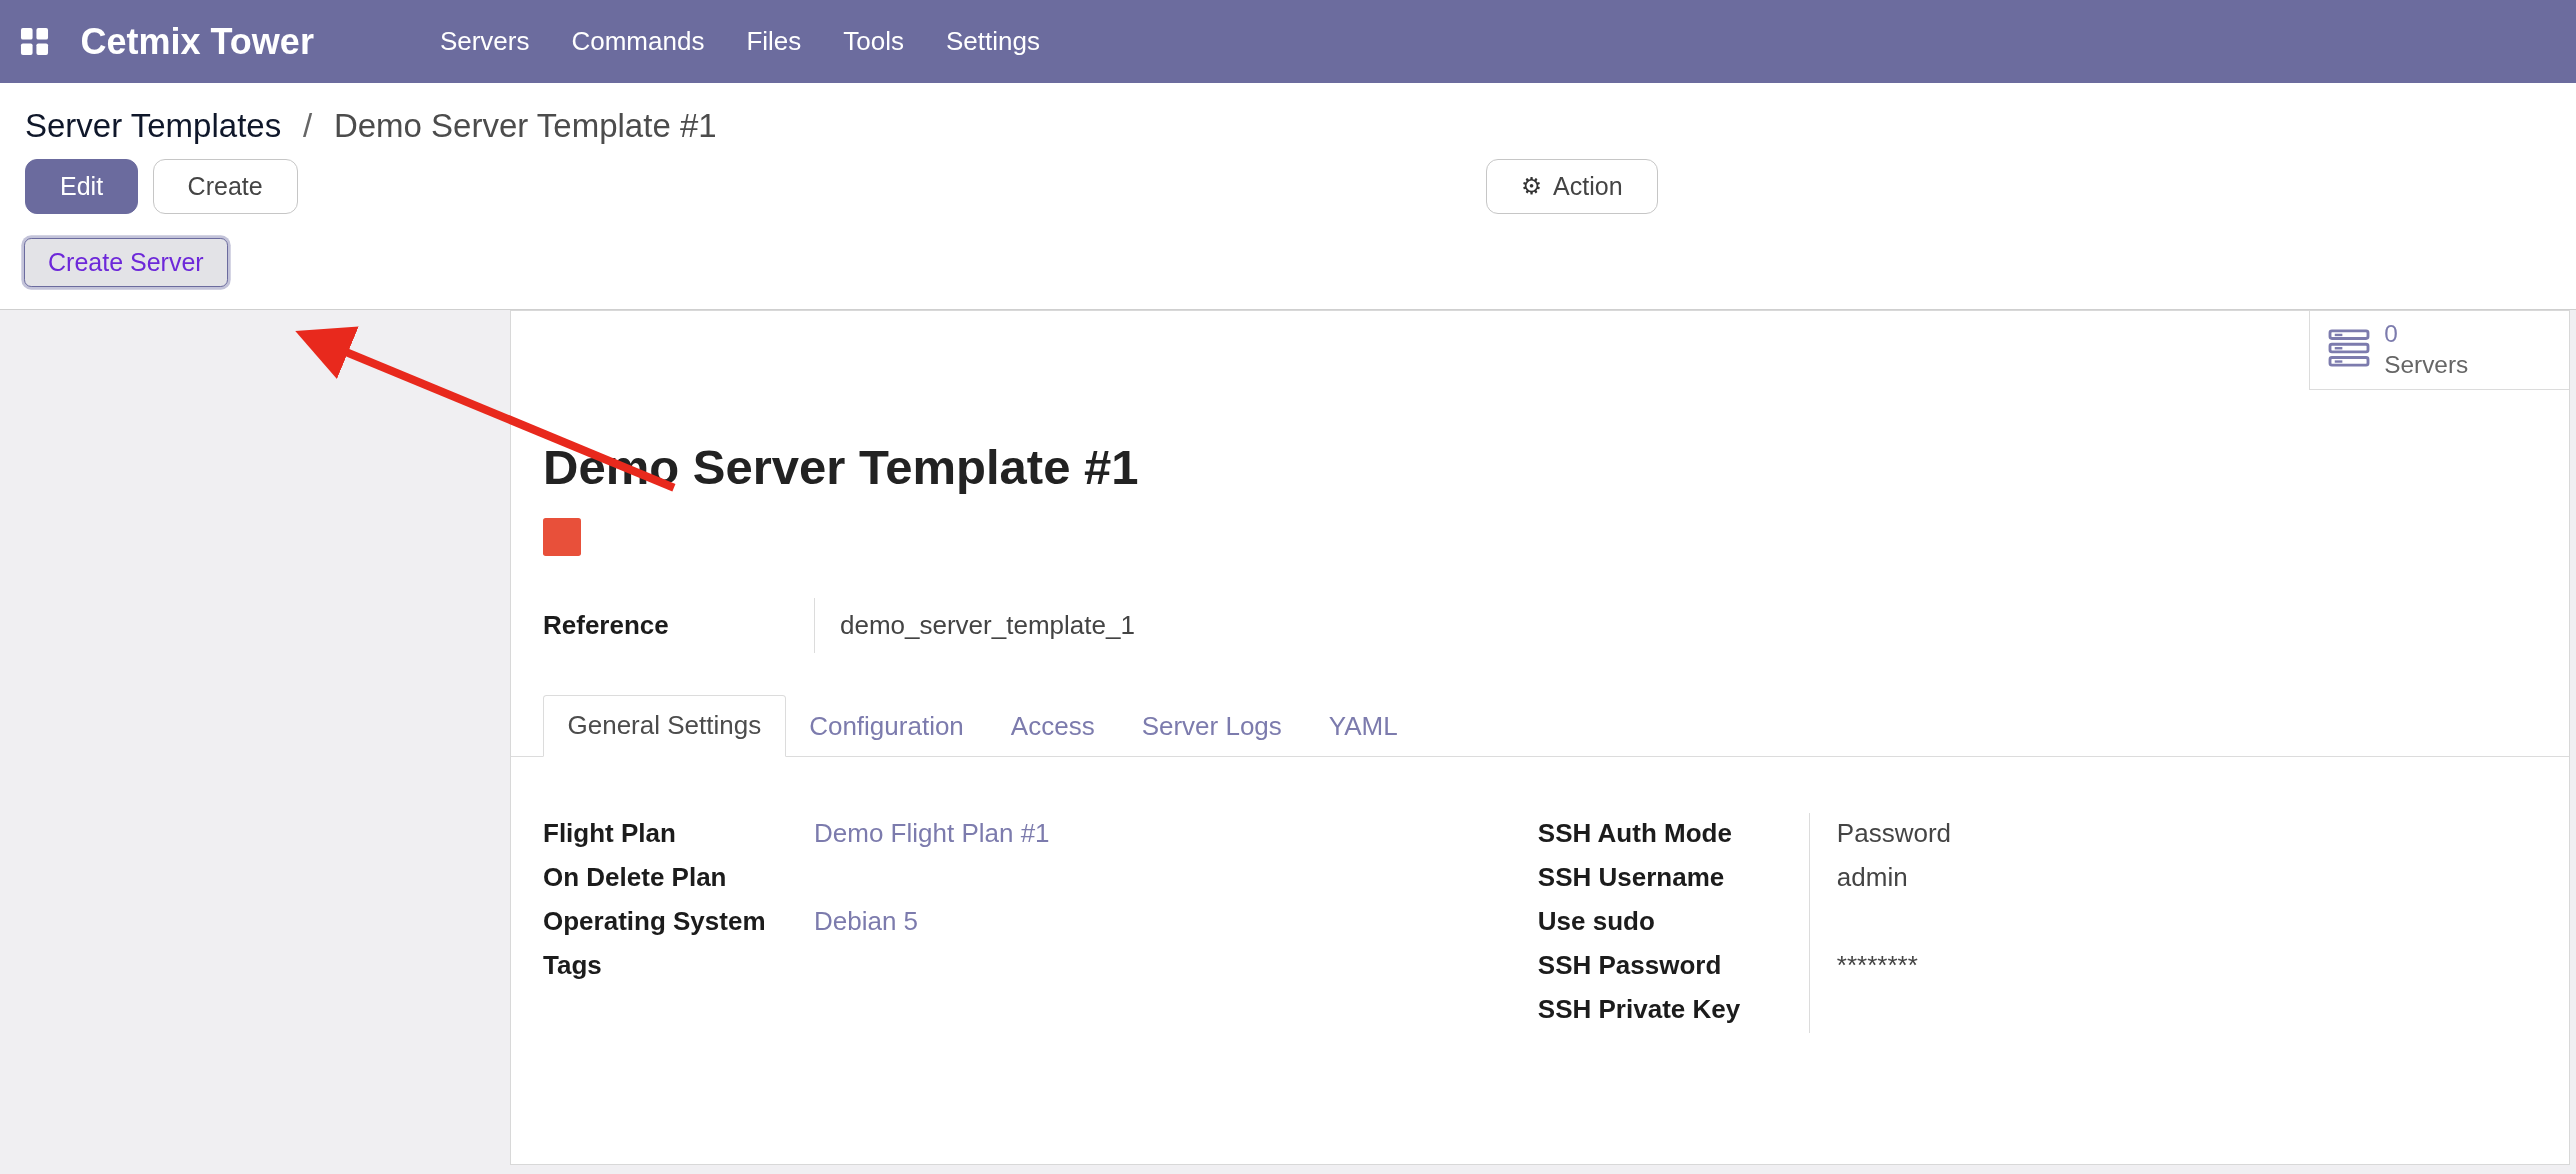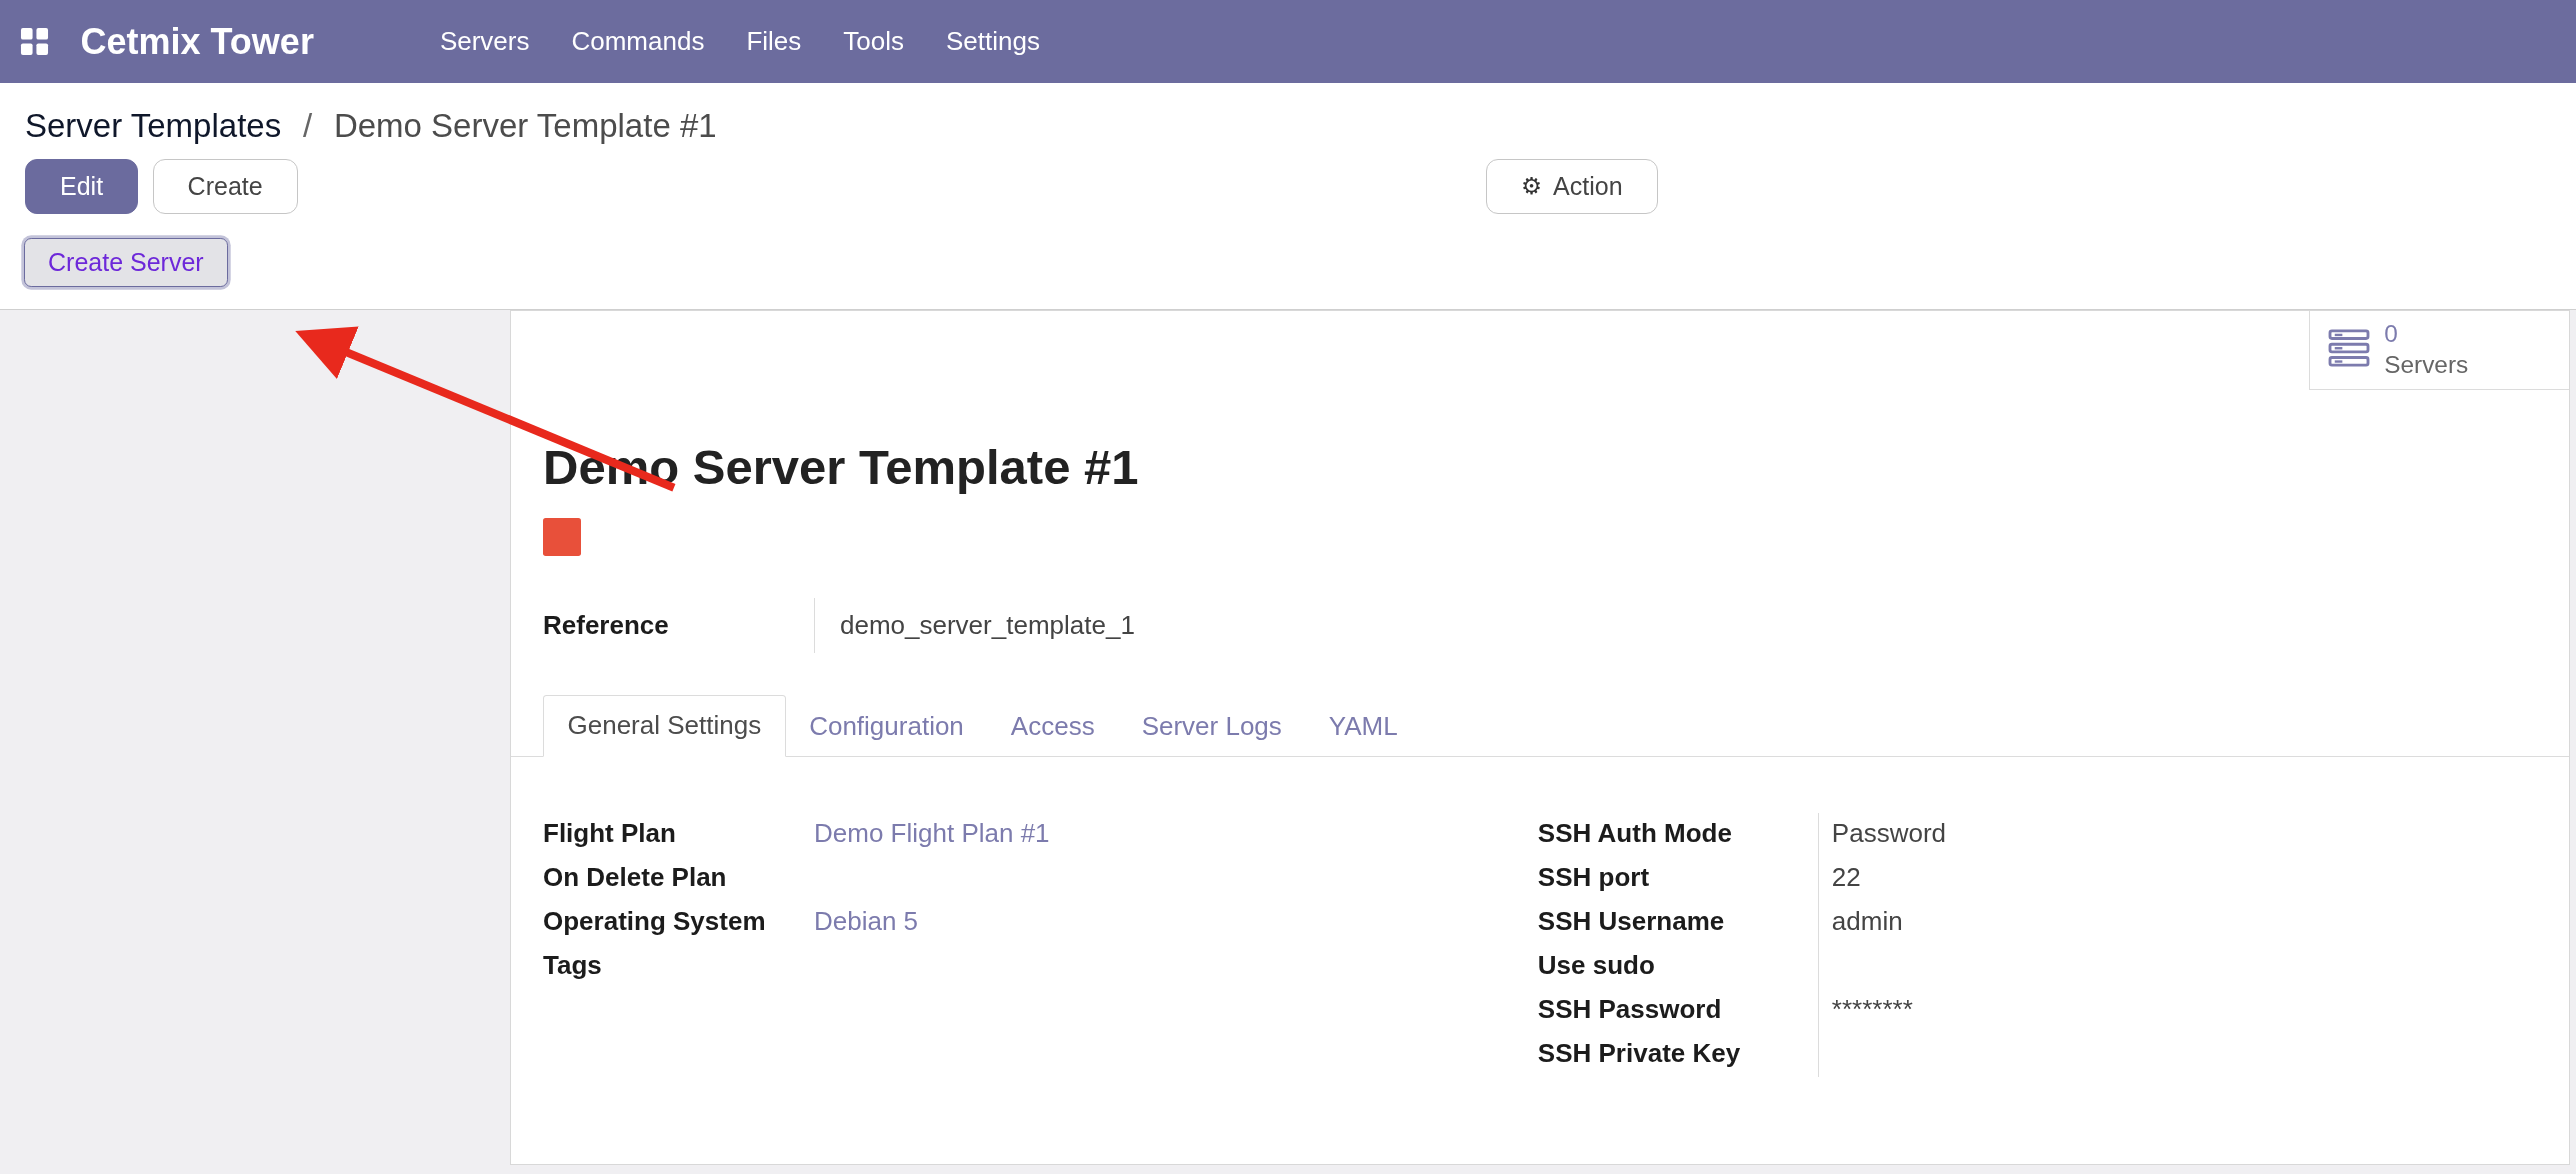--- a/index.html
+++ b/index.html
@@ -50,21 +50,21 @@
 
   .tabs { margin: 42px -36px 0 -32px; padding-left: 32px; display: flex; align-items: flex-end; border-bottom: 0.9px solid #dcdcdc; }
   .tab { font-size: 26px; padding: 14.5px 23.5px; color: #7c7bad; cursor: pointer; margin-bottom: -0.9px; white-space: nowrap; }
   .tab.active { background: #fff; border: 0.9px solid #dcdcdc; border-bottom: 0.9px solid #fff; border-top-left-radius: 3.6px; border-top-right-radius: 3.6px; color: #4c4c4c; }
 
   .fields { display: flex; margin-top: 56px; }
   .fcol { width: 50%; }
   .frow { display: flex; min-height: 44px; }
   .flabel { flex: 0 0 271px; font-weight: 700; font-size: 26px; color: #1c1c1c; padding-top: 5.4px; }
   .fvalue { flex: 1; font-size: 26px; color: #444; padding-top: 5.4px; }
-  .fcol-right .fvalue { border-left: 0.9px solid #dcdcdc; padding-left: 13px; min-height: 44px; margin-left: 9px; }
+  .fcol-right .fvalue { border-left: 0.9px solid #dcdcdc; padding-left: 27px; min-height: 44px; }
   .flink { color: #7c7bad; text-decoration: none; cursor: pointer; }
   .badge { display: inline-block; background: #efc44c; color: #ffffff; font-size: 22.6px; padding: 5.4px 18px; border-radius: 20px; line-height: 1.25; }
 
   .arrow-overlay { position: absolute; left: 0; top: 0; z-index: 10; pointer-events: none; }
 </style>
 </head>
 <body>
 
 <div class="page">
 
@@ -171,24 +171,20 @@
               <span class="flabel">Tags</span>
             </div>
           </div>
 
           <div class="fcol fcol-right">
             <div class="frow">
               <span class="flabel">SSH Auth Mode</span>
               <span class="fvalue">Password</span>
             </div>
             <div class="frow">
-              <span class="flabel">SSH port</span>
-              <span class="fvalue">22</span>
-            </div>
-            <div class="frow">
               <span class="flabel">SSH Username</span>
               <span class="fvalue">admin</span>
             </div>
             <div class="frow">
               <span class="flabel">Use sudo</span>
               <span class="fvalue"></span>
             </div>
             <div class="frow">
               <span class="flabel">SSH Password</span>
               <span class="fvalue">********</span>

